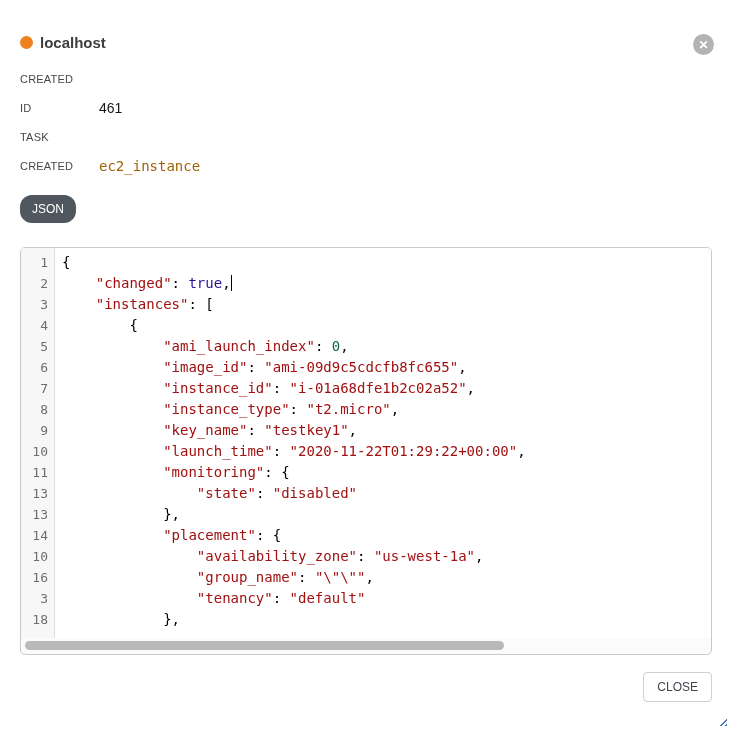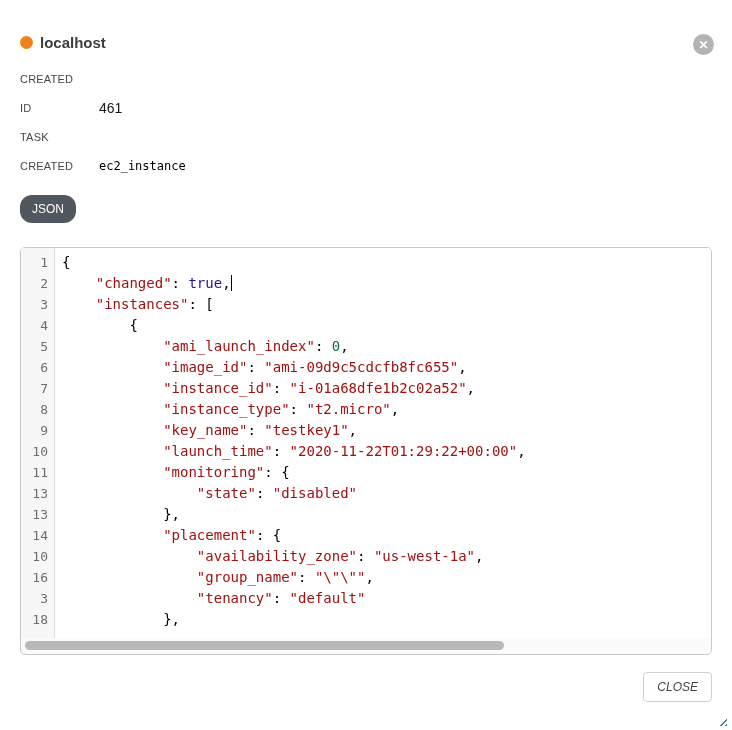--- a/index.html
+++ b/index.html
@@ -35,21 +35,21 @@
   
   .details { margin-top: 20px; }
   .detail-row { display: flex; align-items: center; height: 16px; margin-bottom: 13px; }
   .detail-label {
     width: 79px; flex-shrink: 0;
     font-size: 11px; color: #474747; letter-spacing: 0.2px;
   }
   .detail-value { font-size: 14px; color: #161616; }
   .detail-value.mono {
     font-family: "DejaVu Sans Mono", monospace;
-    font-size: 12px; color: #000000; text-align: right;
+    font-size: 14px; color: #a16207; text-align: right;
   }
 
   
   .toolbar { margin-top: 21px; }
   .json-btn {
     display: inline-block; border: none; cursor: pointer;
     background: var(--color-json-button-bg, #51575e);
     color: #ffffff; font-size: 12px; font-family: "Liberation Sans", sans-serif;
     padding: 8px 12px; border-radius: 12px; line-height: 1;
   }
@@ -90,21 +90,21 @@
     width: 70%; height: 9px;
     background: #b9b9b9; border-radius: 5px; cursor: pointer;
   }
 
   
   .footer { margin-top: 17px; display: flex; justify-content: flex-end; }
   .close-btn {
     background: #ffffff; cursor: pointer;
     border: 1px solid #d0d0d0; border-radius: 4px;
     padding: 8px 13px; font-size: 12px; color: #40454d;
-    font-family: "Liberation Sans", sans-serif; line-height: 1; font-style: italic;
+    font-family: "Liberation Sans", sans-serif; line-height: 1;
   }
 
   
   .resize-grip {
     position: absolute; right: 5px; bottom: 4px;
     width: 10px; height: 10px;
     background: repeating-linear-gradient(-45deg, #4a7ab5 0 1.5px, transparent 1.5px 4px);
     clip-path: polygon(100% 0, 100% 100%, 0 100%);
     cursor: nwse-resize;
   }

